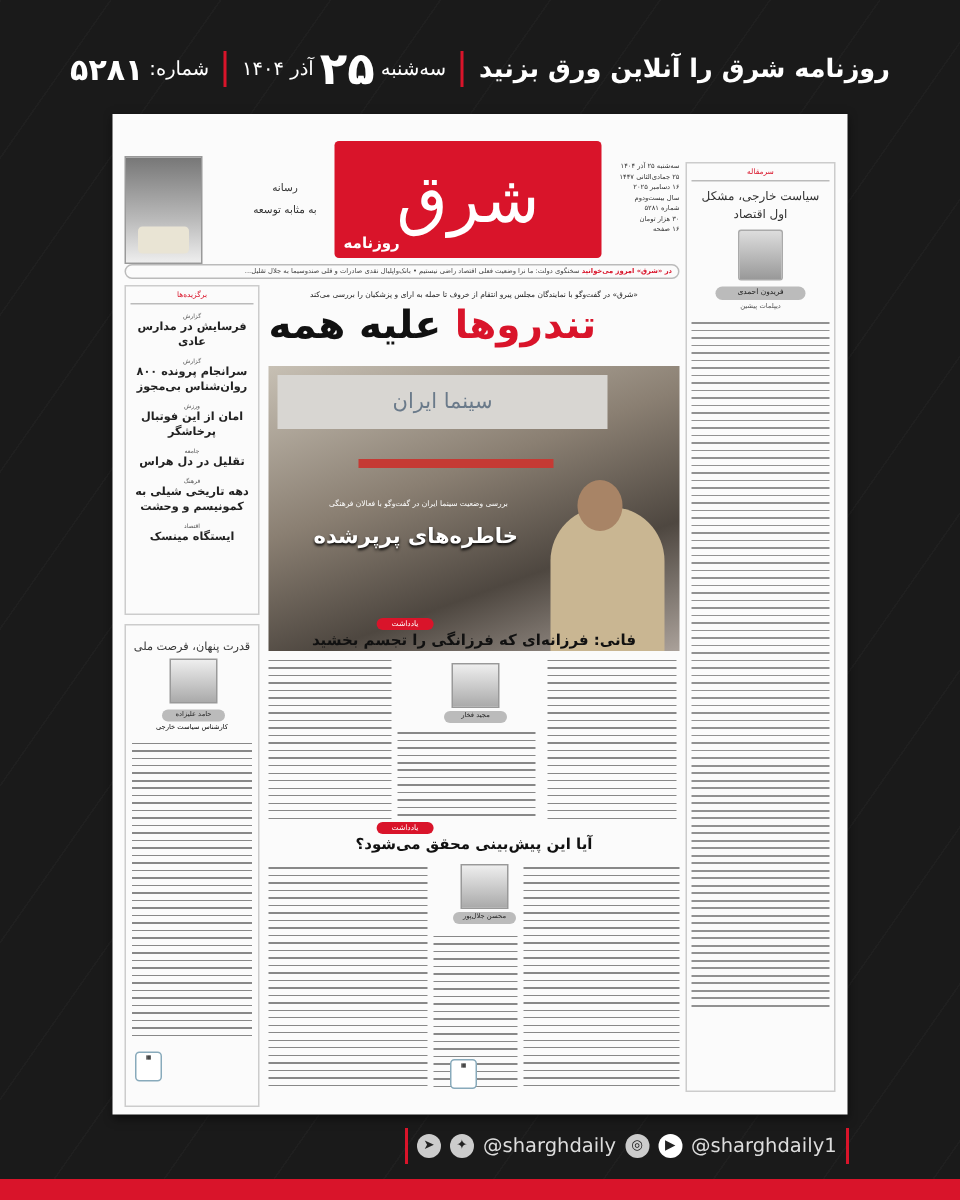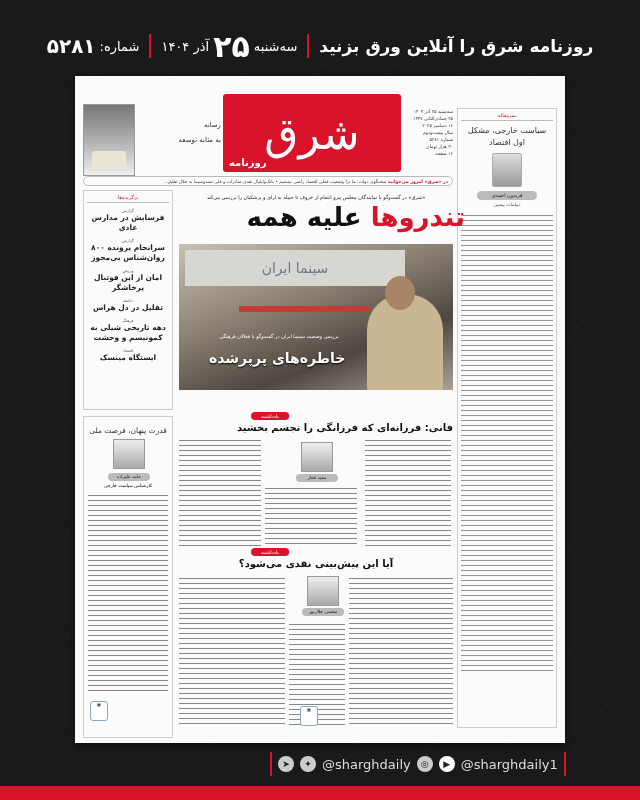--- a/index.html
+++ b/index.html
@@ -18,42 +18,42 @@
 .col-right .kicker{color:#d9142a;text-align:center;font-size:5px;border-bottom:1px solid #bbb;padding-bottom:2px}
 .col-right .title{text-align:center;font-size:8px;color:#333;margin-top:4px;line-height:12px}
 .portrait{width:30px;height:34px;margin:4px auto;background:linear-gradient(#ddd,#999);border:1px solid #aaa;border-radius:2px}
 .namepill{margin:0 auto;width:60px;height:9px;background:#bbb;border-radius:5px;text-align:center;font-size:5px;line-height:9px;color:#222}
 .role{text-align:center;font-size:4.5px;margin-top:2px}
 .textlines{margin-top:6px;height:460px;background:repeating-linear-gradient(#fbfbfb 0 2px,#777 2px 3px,#fbfbfb 3px 5px);opacity:.8}
 .masthead{position:absolute;left:148px;top:18px;width:178px;height:78px;background:#d9142a;border-radius:3px}
 .masthead .logo{position:absolute;inset:0;display:flex;align-items:center;justify-content:center;color:#fff;font-family:"DejaVu Serif",serif;font-size:44px;font-weight:normal}
 .masthead .sub{position:absolute;left:6px;bottom:4px;color:#fff;font-size:10px;font-weight:bold}
 .meta{position:absolute;right:112px;top:32px;width:50px;font-size:4.5px;line-height:7px;color:#333;text-align:right}
-.tagline{position:absolute;left:60px;top:40px;width:86px;font-size:4.5px;color:#333}
+.tagline{position:absolute;left:72px;top:40px;width:86px;text-align:center;font-size:4.5px;color:#333}
 .tagline .t{font-size:7px;margin-top:4px;line-height:11px}
 .thumb{position:absolute;left:8px;top:28px;width:52px;height:72px;background:linear-gradient(#777,#bbb 60%,#eee);border:1px solid #999}
 .cake{position:absolute;bottom:6px;left:8px;width:34px;height:18px;background:#e9e4d4;border-radius:3px}
 .ticker{position:absolute;left:8px;right:112px;top:100px;height:10px;border:1px solid #bbb;border-radius:5px;font-size:4.5px;line-height:9px;padding:0 4px;color:#444;white-space:nowrap;overflow:hidden}
 .ticker b{color:#d9142a}
 .lead-kick{position:absolute;left:104px;right:112px;top:118px;text-align:center;font-size:5px;color:#222}
-.headline{position:absolute;left:104px;right:100px;top:126px;text-align:right;font-size:26px;font-weight:bold;color:#111}
+.headline{position:absolute;left:104px;right:117px;top:126px;text-align:left;font-size:26px;font-weight:bold;color:#111}
 .headline .red{color:#d9142a}
-.photo{position:absolute;left:104px;right:112px;top:168px;height:146px;background:linear-gradient(160deg,#c7c0b4,#8a7f72 40%,#4e4740 70%,#aaa19a);overflow:hidden}
+.photo{position:absolute;left:104px;right:112px;top:168px;height:190px;background:linear-gradient(160deg,#c7c0b4,#8a7f72 40%,#4e4740 70%,#aaa19a);overflow:hidden}
 .photo .sign{position:absolute;left:6px;top:6px;width:220px;height:36px;background:#d8d6d2;font-size:14px;color:#6a7a8a;display:flex;align-items:center;justify-content:center}
 .photo .redbar{position:absolute;left:60px;top:62px;width:130px;height:6px;background:#c53a34}
 .photo .man{position:absolute;right:10px;bottom:0;width:76px;height:96px;background:#c9b692;border-radius:36px 36px 0 0}
 .photo .head{position:absolute;right:38px;bottom:80px;width:30px;height:34px;background:#a88466;border-radius:50%}
 .photo .cap-kick{position:absolute;left:30px;top:88px;width:140px;text-align:center;color:#fff;font-size:5px;line-height:8px}
 .photo .cap{position:absolute;left:30px;top:106px;width:140px;text-align:left;color:#fff;font-size:14px;font-weight:bold;text-shadow:0 1px 2px #000}
 .col-left{position:absolute;left:8px;top:114px;width:90px;height:220px;border:1px solid #ccc;padding:3px;text-align:center;color:#222}
 .col-left .kicker{color:#d9142a;font-size:5px;border-bottom:1px solid #bbb;padding-bottom:2px}
 .brief-k{font-size:4px;color:#555;margin-top:5px}
 .brief-t{font-size:7.5px;font-weight:bold;line-height:10px}
 .sec-pill{position:absolute;left:50%;transform:translateX(-50%);background:#d9142a;color:#fff;font-size:5px;padding:1px 10px;border-radius:5px}
-.article2-title{position:absolute;left:104px;right:112px;top:346px;font-size:10px;font-weight:bold;color:#111}
+.article2-title{position:absolute;left:104px;right:112px;top:346px;text-align:center;font-size:10px;font-weight:bold;color:#111}
 .txt{position:absolute;background:repeating-linear-gradient(#fbfbfb 0 2px,#888 2px 3px,#fbfbfb 3px 5px)}
 .smallport{position:absolute;width:32px;height:30px;background:linear-gradient(#eee,#aaa);border:1px solid #999}
 .pillname{position:absolute;width:42px;height:8px;background:#bbb;border-radius:4px;font-size:4.5px;text-align:center;line-height:8px;color:#222}
 .col-left2{position:absolute;left:8px;top:340px;width:90px;height:322px;border:1px solid #ccc;padding:3px;text-align:center}
 .col-left2 .title{font-size:7.5px;color:#333;margin-top:6px}
 .article3-title{position:absolute;left:104px;right:112px;top:482px;text-align:center;font-size:10px;font-weight:bold;color:#111}
 .qr{position:absolute;width:18px;height:20px;border:1px solid #8ab;border-radius:3px;background:#fff;font-size:4px;text-align:center}
 .social{position:absolute;top:752px;left:270px;display:flex;align-items:center;gap:6px;color:#ddd;font-size:13px;direction:ltr}
 .ic{width:16px;height:16px;border-radius:50%;background:#ccc;color:#222;font-size:9px;display:flex;align-items:center;justify-content:center}
 .ic.white{background:#fff}
@@ -152,21 +152,21 @@
  <div class="col-left2">
   <div class="title">قدرت پنهان، فرصت ملی</div>
   <div class="smallport" style="left:29px;top:22px"></div>
   <div class="pillname" style="left:24px;top:56px">حامد علیزاده</div>
   <div style="position:absolute;top:66px;left:0;right:0;font-size:4.5px;text-align:center">کارشناس سیاست خارجی</div>
   <div class="txt" style="left:4px;top:76px;width:80px;height:200px"></div>
   <div class="qr" style="left:6px;top:284px">▦</div>
  </div>
 
  <div class="sec-pill" style="top:472px;margin-left:-50px">یادداشت</div>
- <div class="article3-title">آیا این پیش‌بینی نقدی می‌شود؟</div>
+ <div class="article3-title">آیا این پیش‌بینی محقق می‌شود؟</div>
  <div class="txt" style="left:104px;top:500px;width:106px;height:150px"></div>
  <div class="smallport" style="left:232px;top:500px"></div>
  <div class="pillname" style="left:227px;top:532px">محسن جلال‌پور</div>
  <div class="txt" style="left:274px;top:500px;width:104px;height:150px"></div>
  <div class="txt" style="left:214px;top:546px;width:56px;height:104px"></div>
  <div class="qr" style="left:225px;top:630px">▦</div>
 </div>
 
 <div class="social">
  <span class="sep"></span>

